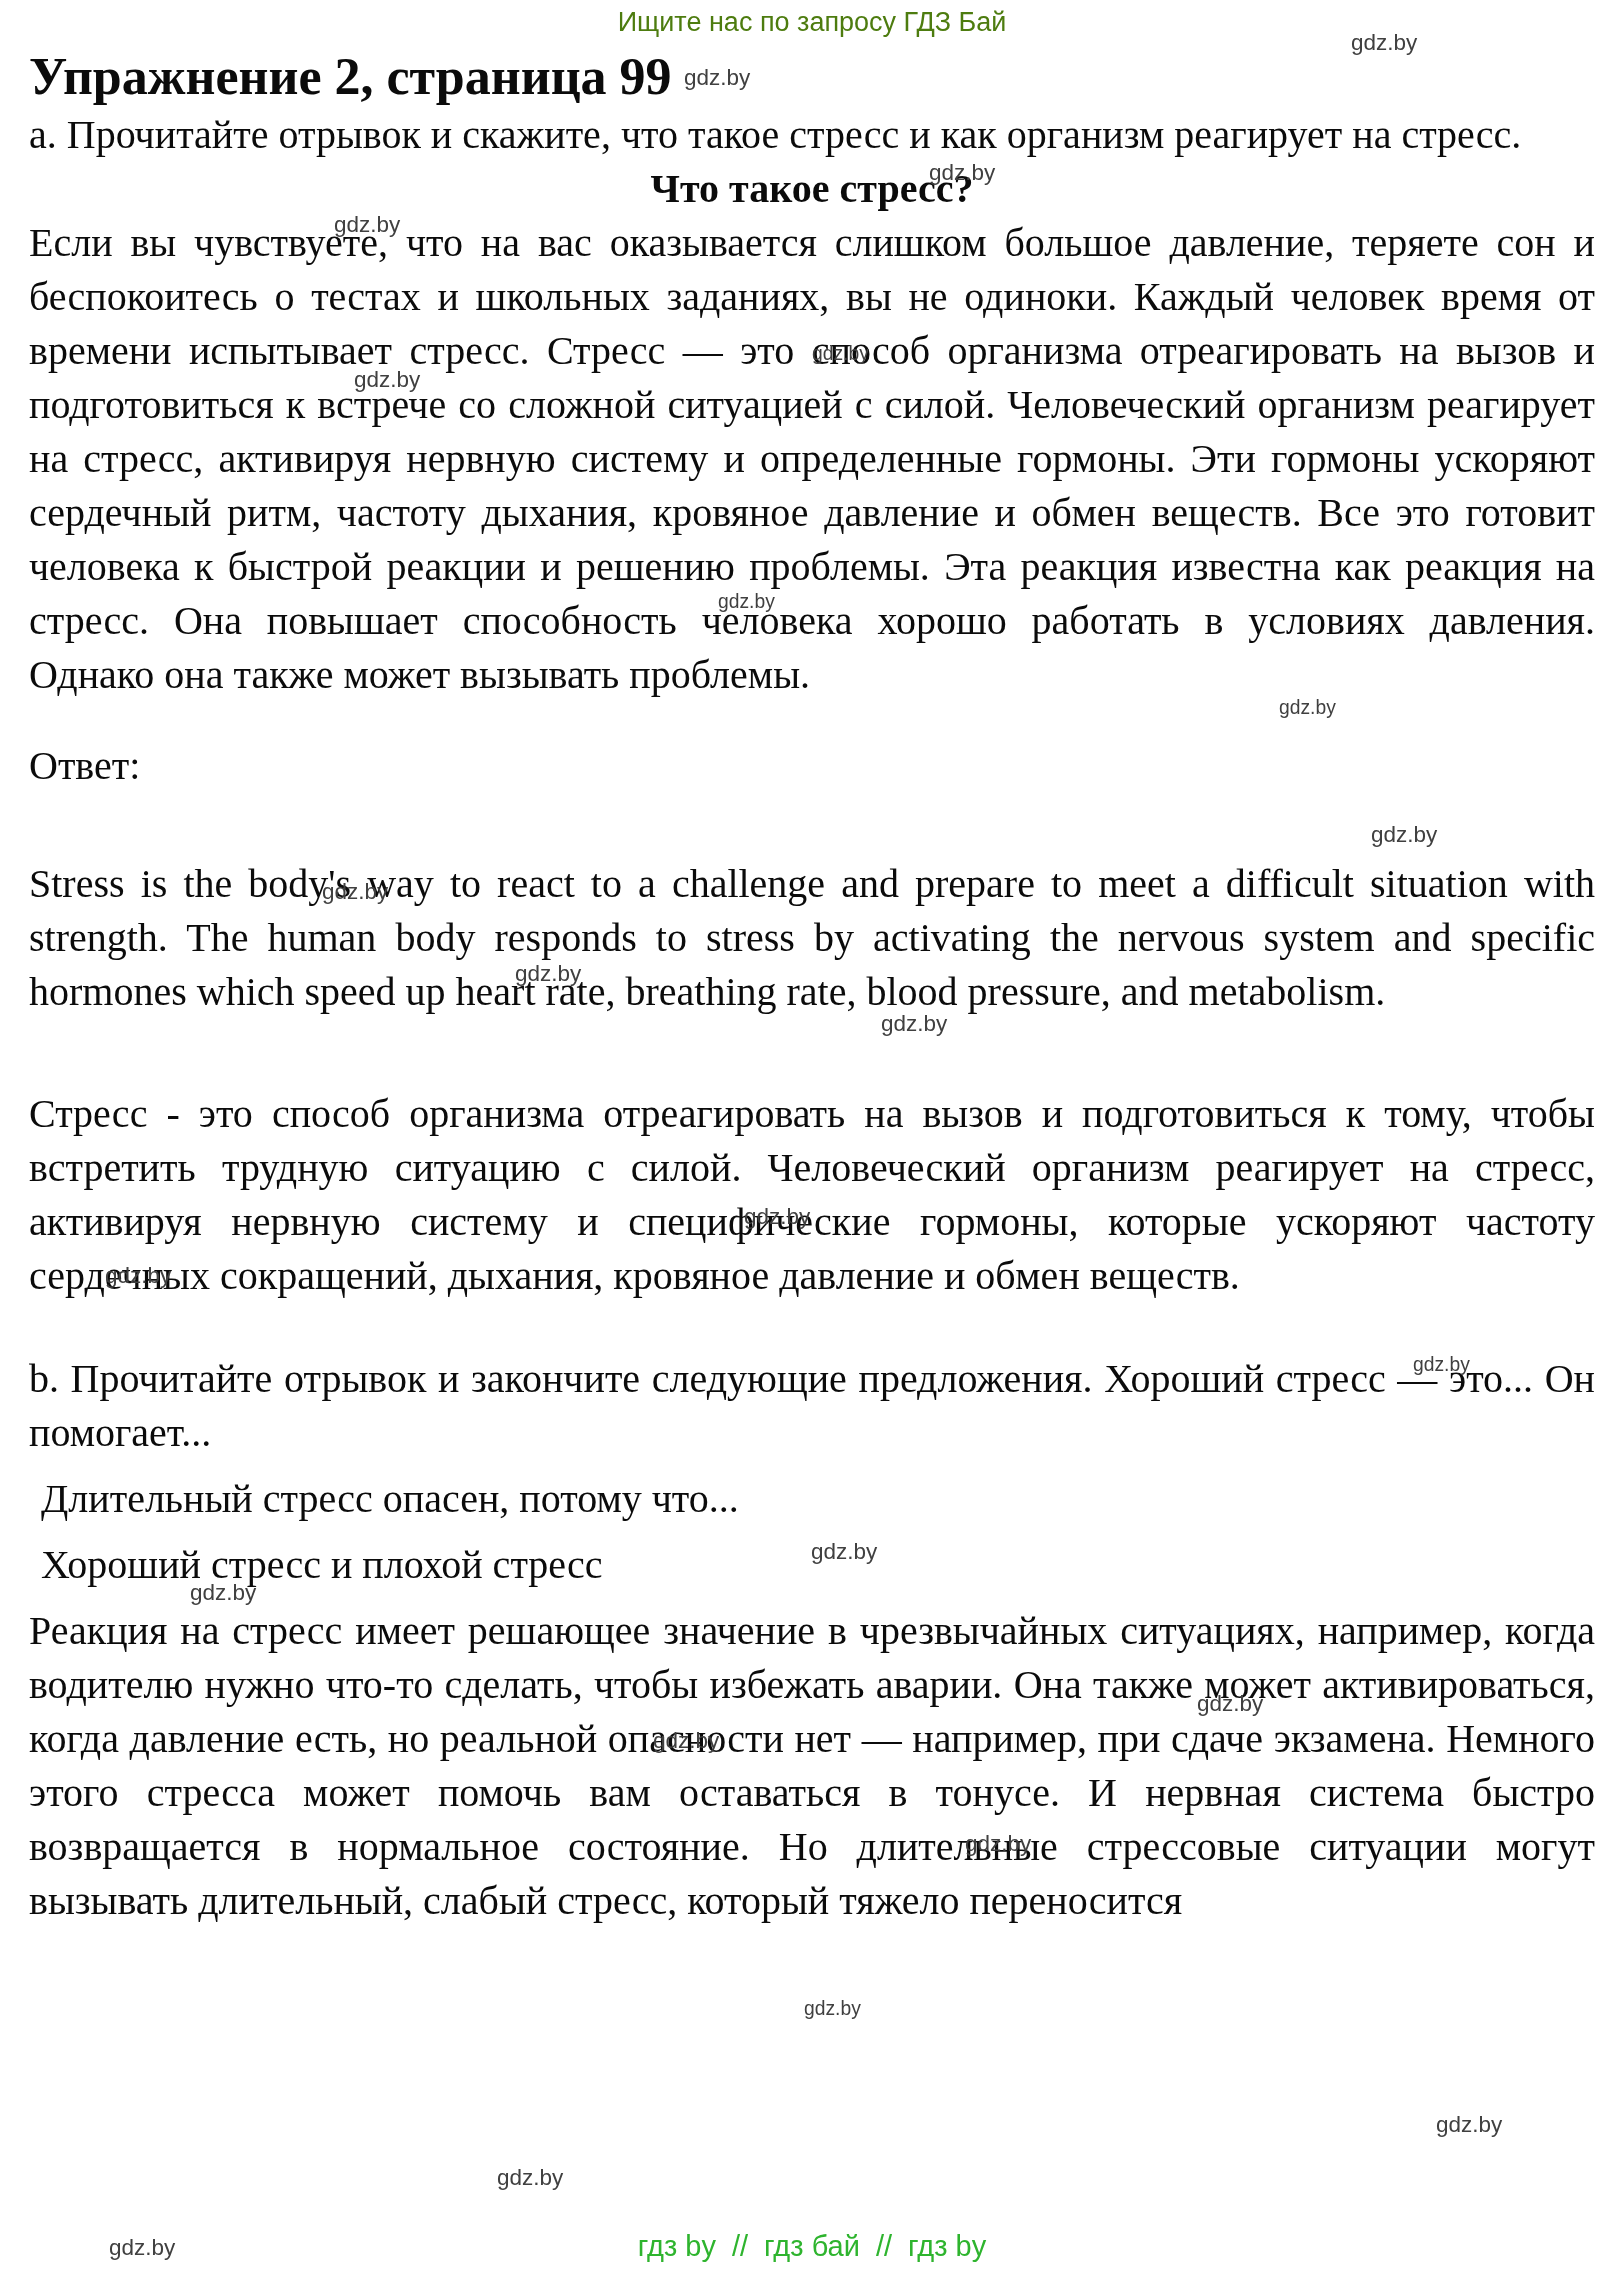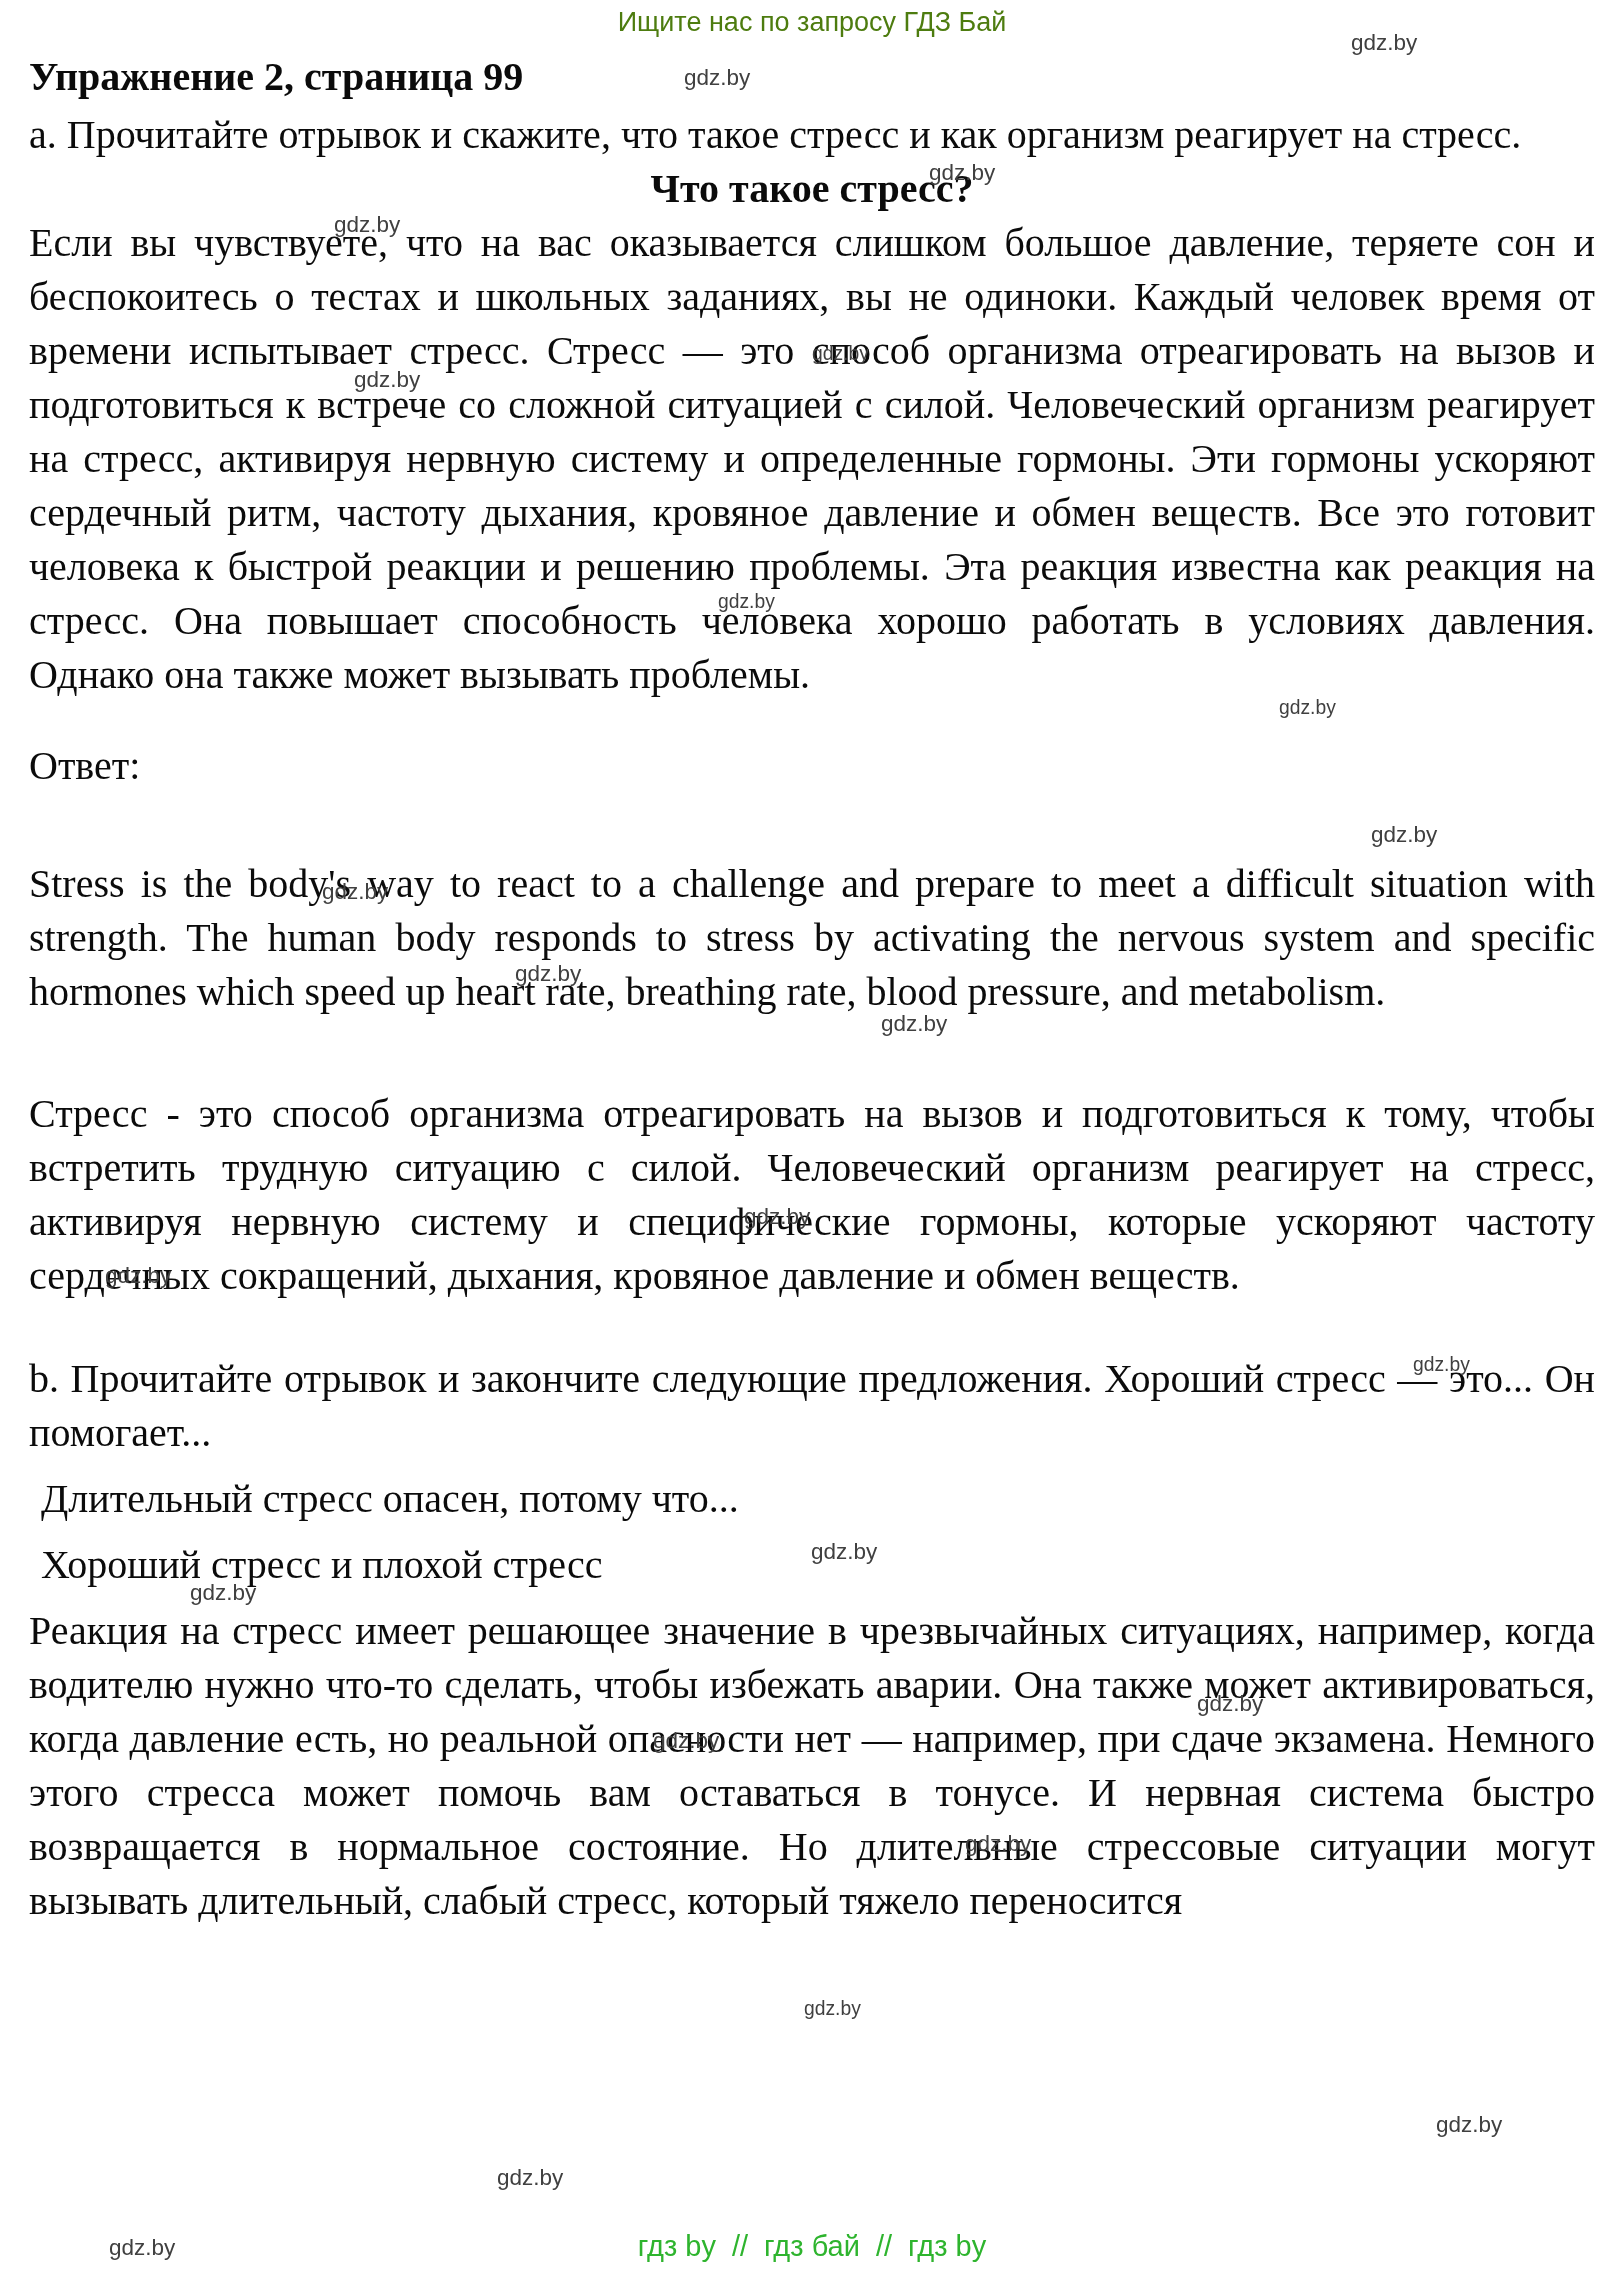--- a/index.html
+++ b/index.html
@@ -20,21 +20,21 @@
     line-height: 32px;
     color: #4d7c0f;
   }
   .content {
     padding: 0 29px;
     font-size: 40px;
     line-height: 54px;
   }
   .title {
     margin: 14.5px 0 8px 0;
-    font-size: 40px;
+    font-size: 52px;
     font-weight: bold;
     line-height: 47px;
   }
   .task { text-align: justify; margin: 0; }
   .center-h { text-align: center; margin: 0; font-weight: bold; font-size: 40px; line-height: 54px; }
   .para { text-align: justify; margin: 0; }
   .answer-label { margin: 37px 0 0 0; }
   .en-para { margin-top: 64px; }
   .ru-para { margin-top: 68px; }
   .task-b { margin-top: 49px; }

